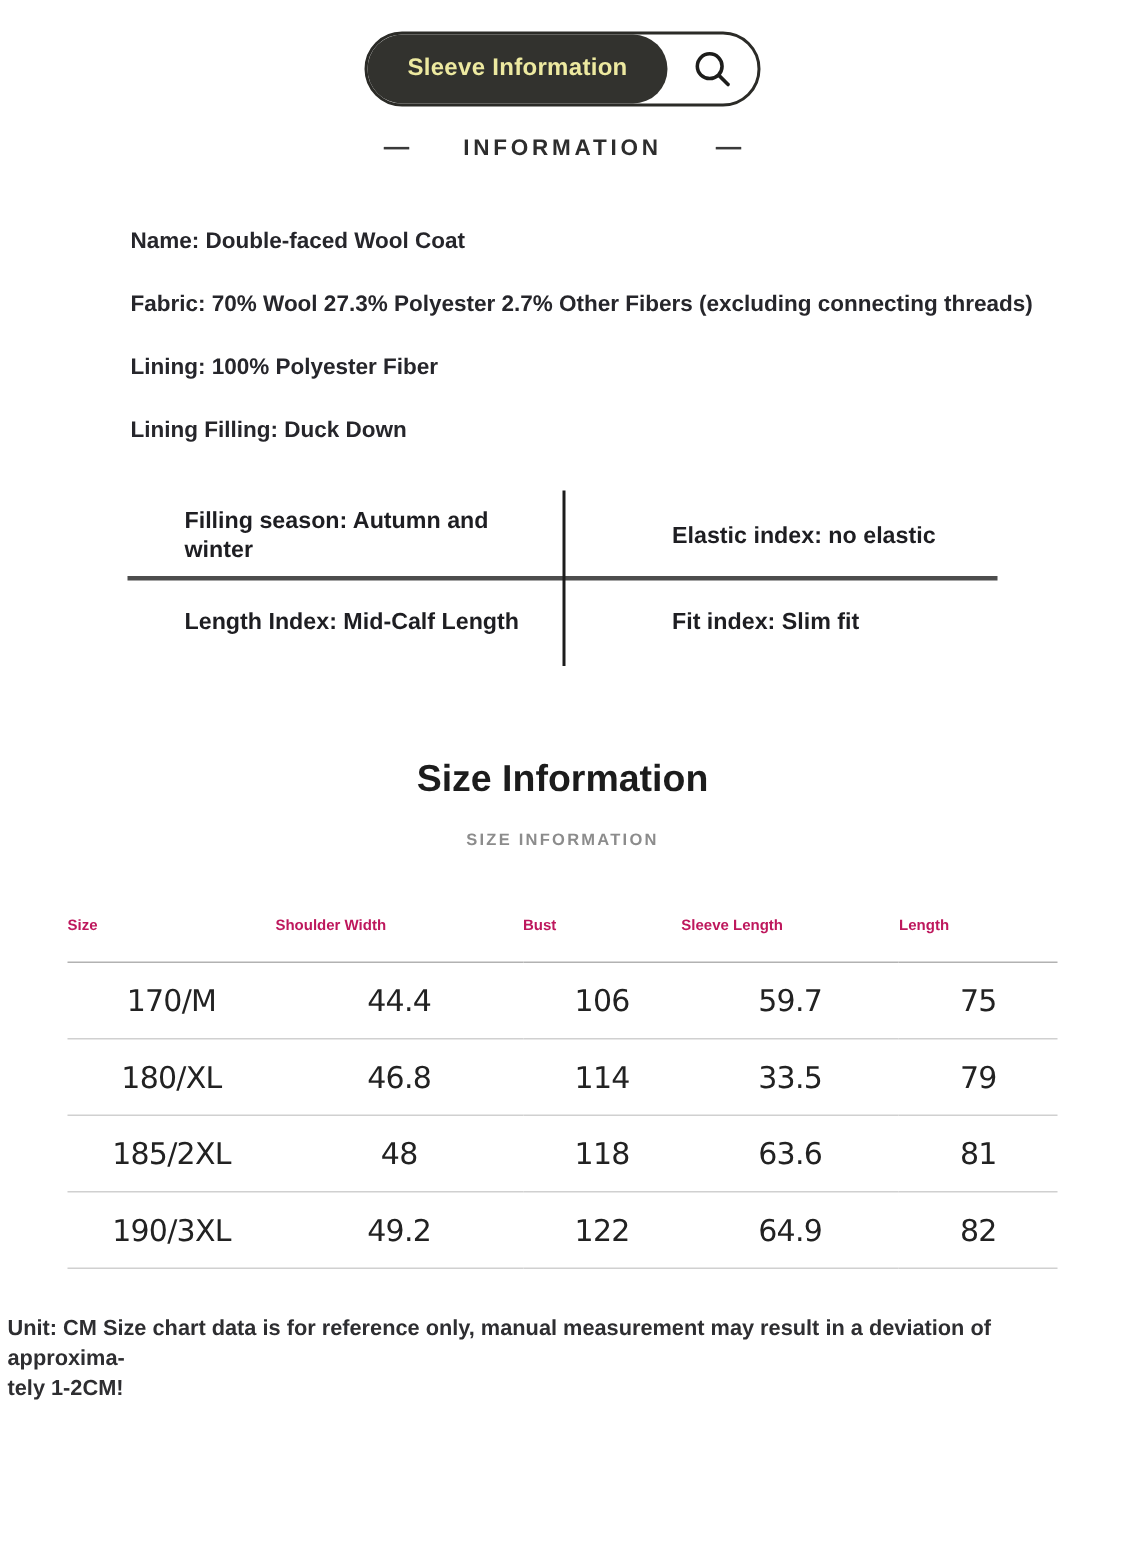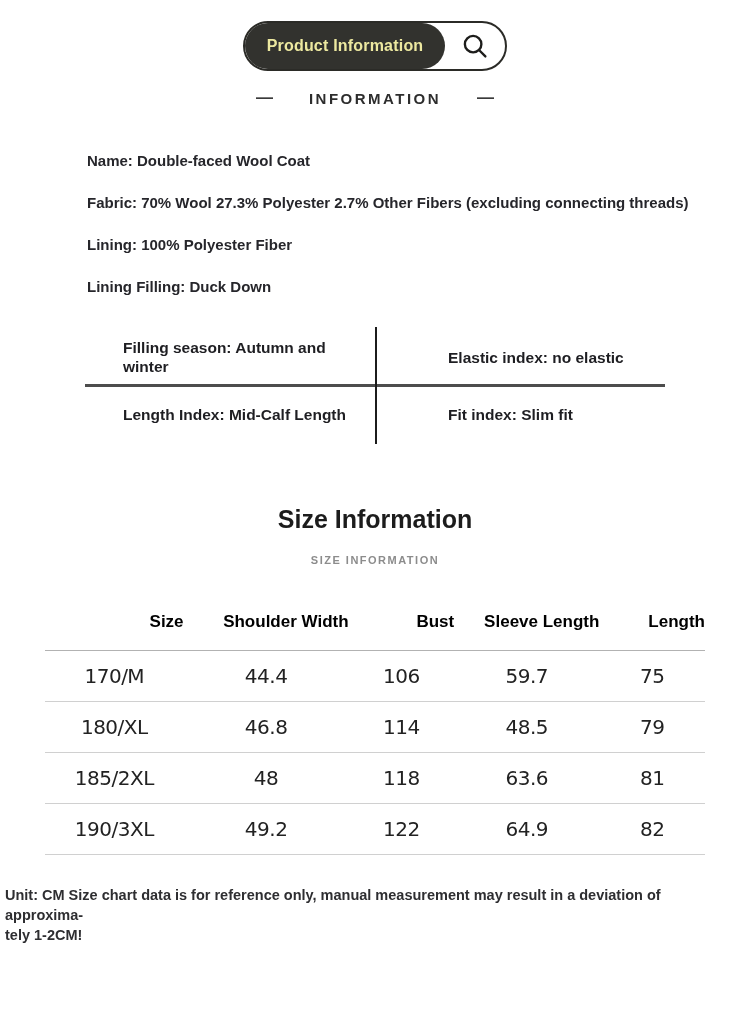--- a/index.html
+++ b/index.html
@@ -130,26 +130,26 @@
     letter-spacing: 1.5px;
     color: #8c8c8c;
   }
 
   table.size-table {
     margin: 31px 45px 0 45px;
     width: 660px;
     border-collapse: collapse;
   }
   .size-table th {
-    font-size: 17px;
-    font-weight: 700;
-    color: #000000;
+    font-size: 10px;
+    font-weight: 700;
+    color: #be185d;
     padding: 15px 0 18px 0;
     border-bottom: 1.5px solid #b2b2b2;
-    text-align: right;
+    text-align: left;
   }
   .size-table td {
     font-family: "DejaVu Sans", "Liberation Sans", sans-serif;
     font-size: 20px;
     font-weight: 400;
     color: #222222;
     height: 51px;
     text-align: center;
     border-bottom: 1.5px solid #d0d0d0;
     letter-spacing: -0.5px;
@@ -169,21 +169,21 @@
     line-height: 20px;
     color: #2e2e31;
   }
 </style>
 </head>
 <body>
 
 <div class="badge-row">
   <div class="pill">
     <div class="pill-dark">
-      <span class="pill-label">Product Information</span>
+      <span class="pill-label">Sleeve Information</span>
     </div>
     <div class="pill-search">
       <span>
         <svg width="30" height="30" viewBox="0 0 24 24" fill="none" stroke="#1d1d1b" stroke-width="1.9" stroke-linecap="round">
           <circle cx="10.5" cy="10.5" r="6.6"></circle>
           <line x1="15.4" y1="15.4" x2="20.3" y2="20.3"></line>
         </svg>
       </span>
     </div>
   </div>
@@ -232,21 +232,21 @@
       <td>170/M</td>
       <td>44.4</td>
       <td>106</td>
       <td>59.7</td>
       <td>75</td>
     </tr>
     <tr>
       <td>180/XL</td>
       <td>46.8</td>
       <td>114</td>
-      <td>48.5</td>
+      <td>33.5</td>
       <td>79</td>
     </tr>
     <tr>
       <td>185/2XL</td>
       <td>48</td>
       <td>118</td>
       <td>63.6</td>
       <td>81</td>
     </tr>
     <tr>

